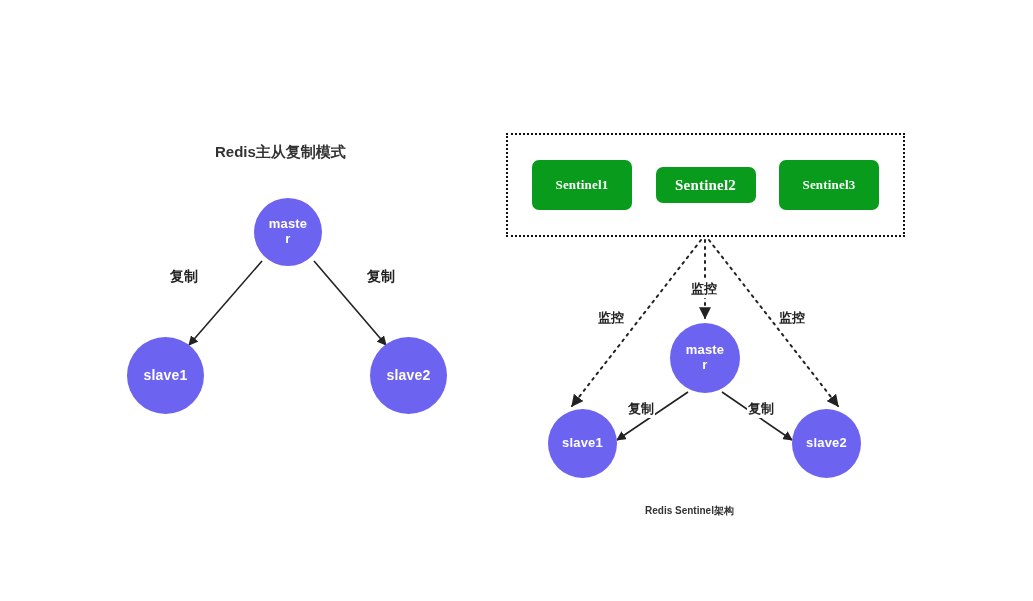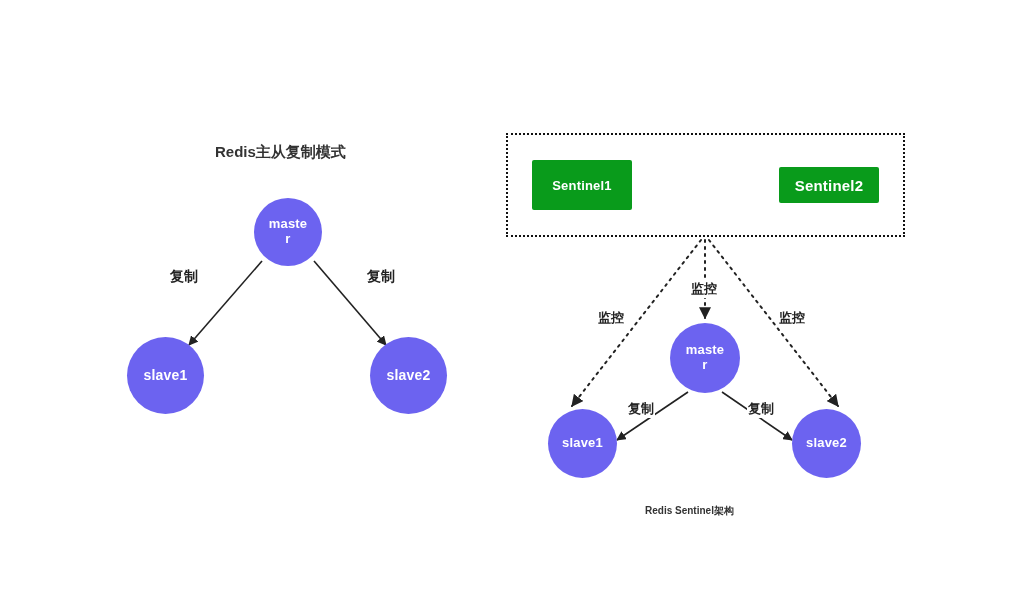--- a/index.html
+++ b/index.html
@@ -53,26 +53,27 @@
     box-sizing:border-box;
     display:flex;
     align-items:center;
     justify-content:space-between;
     padding:0 24px;
   }
   .sentinel{
     background:#099b1b;
     color:#ffffff;
     font-weight:bold;
-    border-radius:2px;
+    border-radius:7px;
     display:flex;
     align-items:center;
     justify-content:center;
     box-sizing:border-box;
     letter-spacing:0.2px;
+    font-family:Liberation Serif, serif;
   }
 </style>
 </head>
 <body>
 
 <div id="canvas">
 
   <svg class="edges" viewBox="0 0 1033 601">
     <defs>
       <marker id="arrow" viewBox="0 0 10 10" refX="9" refY="5" markerWidth="6" markerHeight="6" orient="auto-start-reverse">
@@ -112,20 +113,23 @@
 
   <div class="edge-label" style="left:366px;top:268px;font-size:14px;">复制</div>
 
   <div class="sentinel-box" style="left:506px;top:133px;width:399px;height:104px;">
     <div class="sentinel" style="width:100px;height:50px;font-size:13px;">
       <span>Sentinel1</span>
     </div>
     <div class="sentinel" style="width:100px;height:36px;font-size:15px;align-items:center;">
       <span>Sentinel2</span>
     </div>
+    <div class="sentinel" style="width:100px;height:50px;font-size:13px;">
+      <span>Sentinel3</span>
+    </div>
   </div>
 
   <div class="node master" style="left:670px;top:323px;width:70px;height:70px;font-size:13px;">
     <span class="lbl">master</span>
   </div>
 
   <div class="node slave" style="left:548px;top:409px;width:69px;height:69px;font-size:13px;">
     <span class="lbl">slave1</span>
   </div>
 

